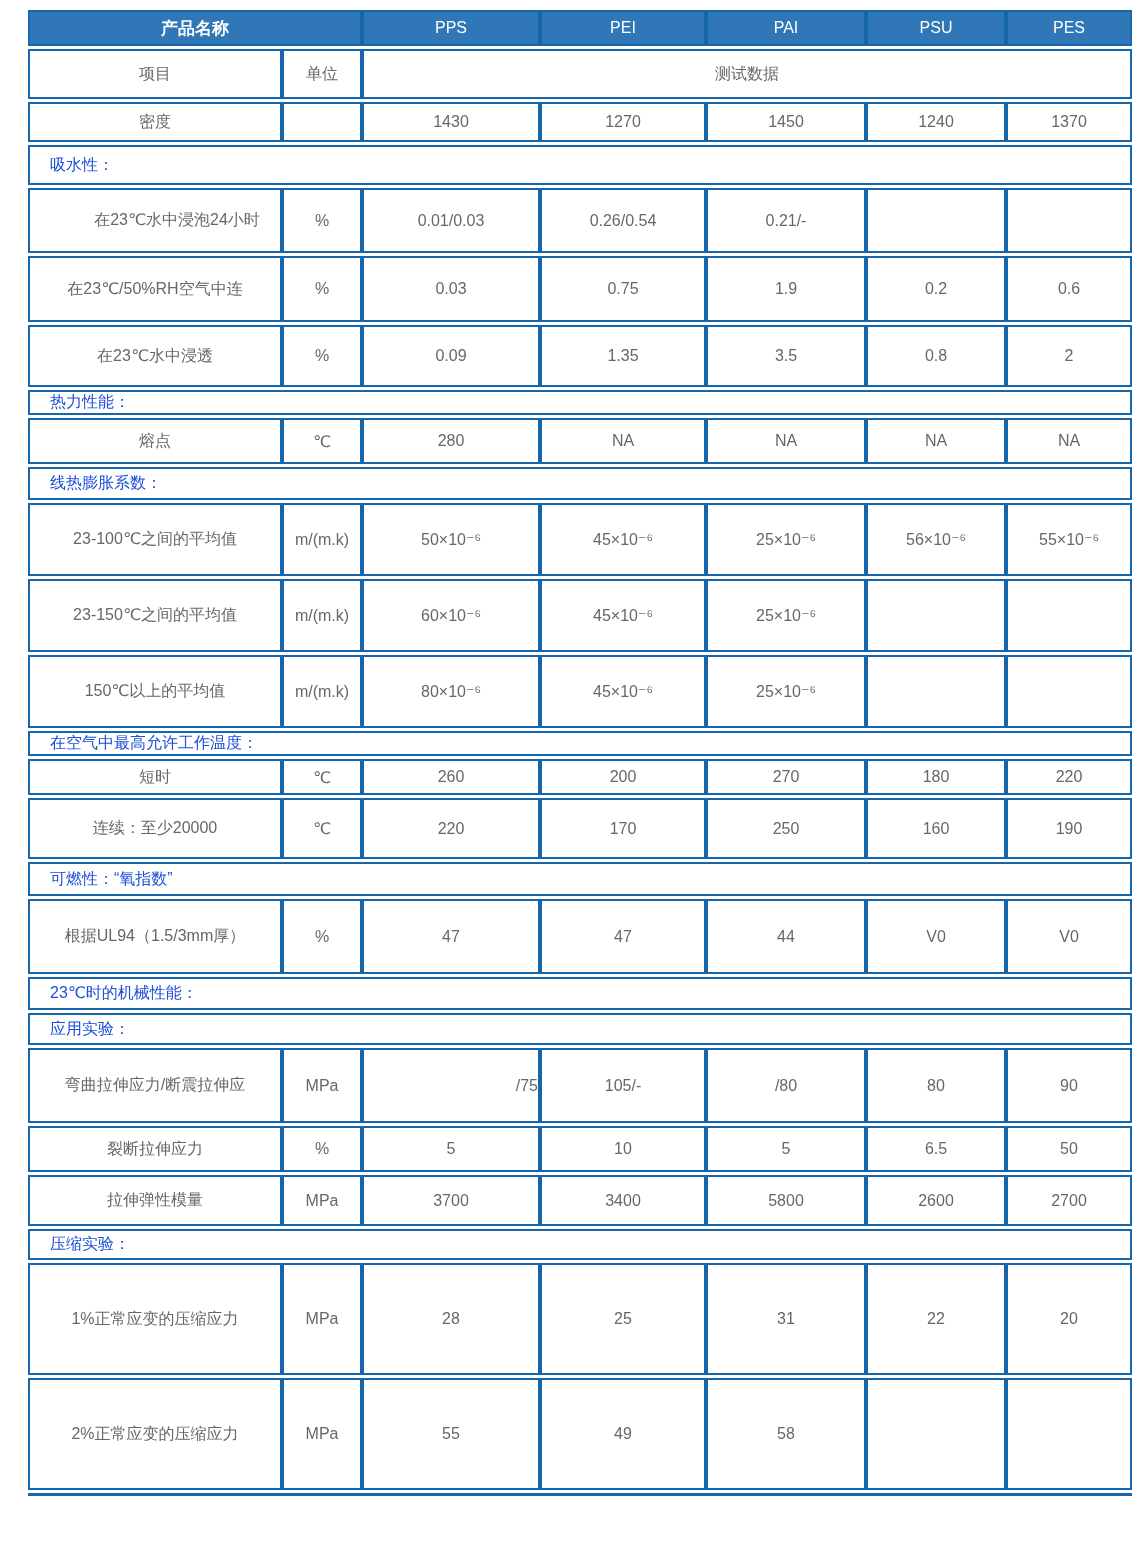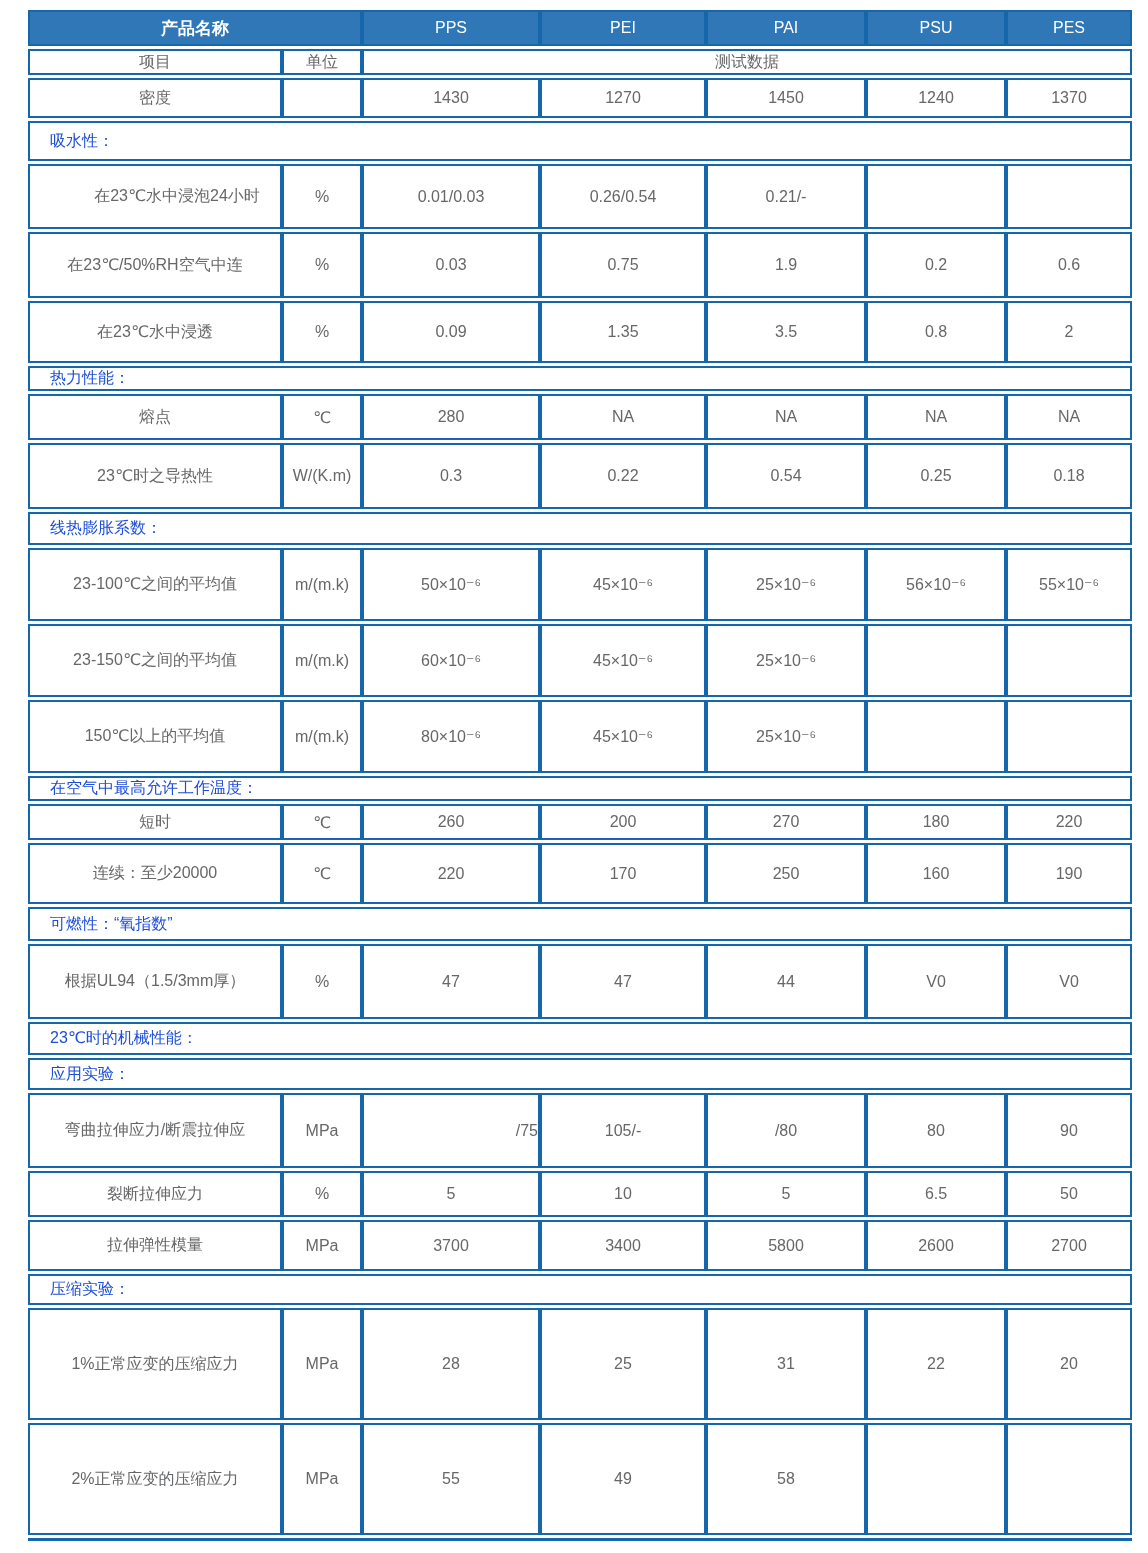--- a/index.html
+++ b/index.html
@@ -37,21 +37,21 @@
     vertical-align:middle;
     overflow:hidden;
   }
   th.hdr{
     background:var(--header-bg);
     color:var(--header-text);
     font-weight:normal;
     height:36px;
   }
   th.hdr.title{font-weight:bold;font-size:17px;}
-  td.sub{height:26px;}
+  td.sub{height:50px;}
   td.section{
     text-align:left;
     padding-left:20px;
     color:#1d4ed8;
   }
 </style>
 </head>
 <body>
 
 <div class="page">
@@ -126,29 +126,20 @@
         <tr>
           <td class="label" style="height: 36px;">熔点</td>
           <td class="unit" style="height: 36px;">℃</td>
           <td class="val" style="height: 46px;">280</td>
           <td class="val" style="height: 36px;">NA</td>
           <td class="val" style="height: 36px;">NA</td>
           <td class="val" style="height: 36px;">NA</td>
           <td class="val" style="height: 36px;">NA</td>
         </tr>
         <tr>
-          <td class="label" style="height: 66px;">23℃时之导热性</td>
-          <td class="unit" style="height: 66px;">W/(K.m)</td>
-          <td class="val" style="height: 66px;">0.3</td>
-          <td class="val" style="height: 66px;">0.22</td>
-          <td class="val" style="height: 66px;">0.54</td>
-          <td class="val" style="height: 66px;">0.25</td>
-          <td class="val" style="height: 66px;">0.18</td>
-        </tr>
-        <tr>
           <td class="section" colspan="7" style="height: 33px;">线热膨胀系数：</td>
         </tr>
         <tr>
           <td class="label" style="height: 73px;">23-100℃之间的平均值</td>
           <td class="unit" style="height: 73px;">m/(m.k)</td>
           <td class="val" style="height: 73px;">50×10⁻⁶</td>
           <td class="val" style="height: 73px;">45×10⁻⁶</td>
           <td class="val" style="height: 73px;">25×10⁻⁶</td>
           <td class="val" style="height: 73px;">56×10⁻⁶</td>
           <td class="val" style="height: 73px;">55×10⁻⁶</td>

